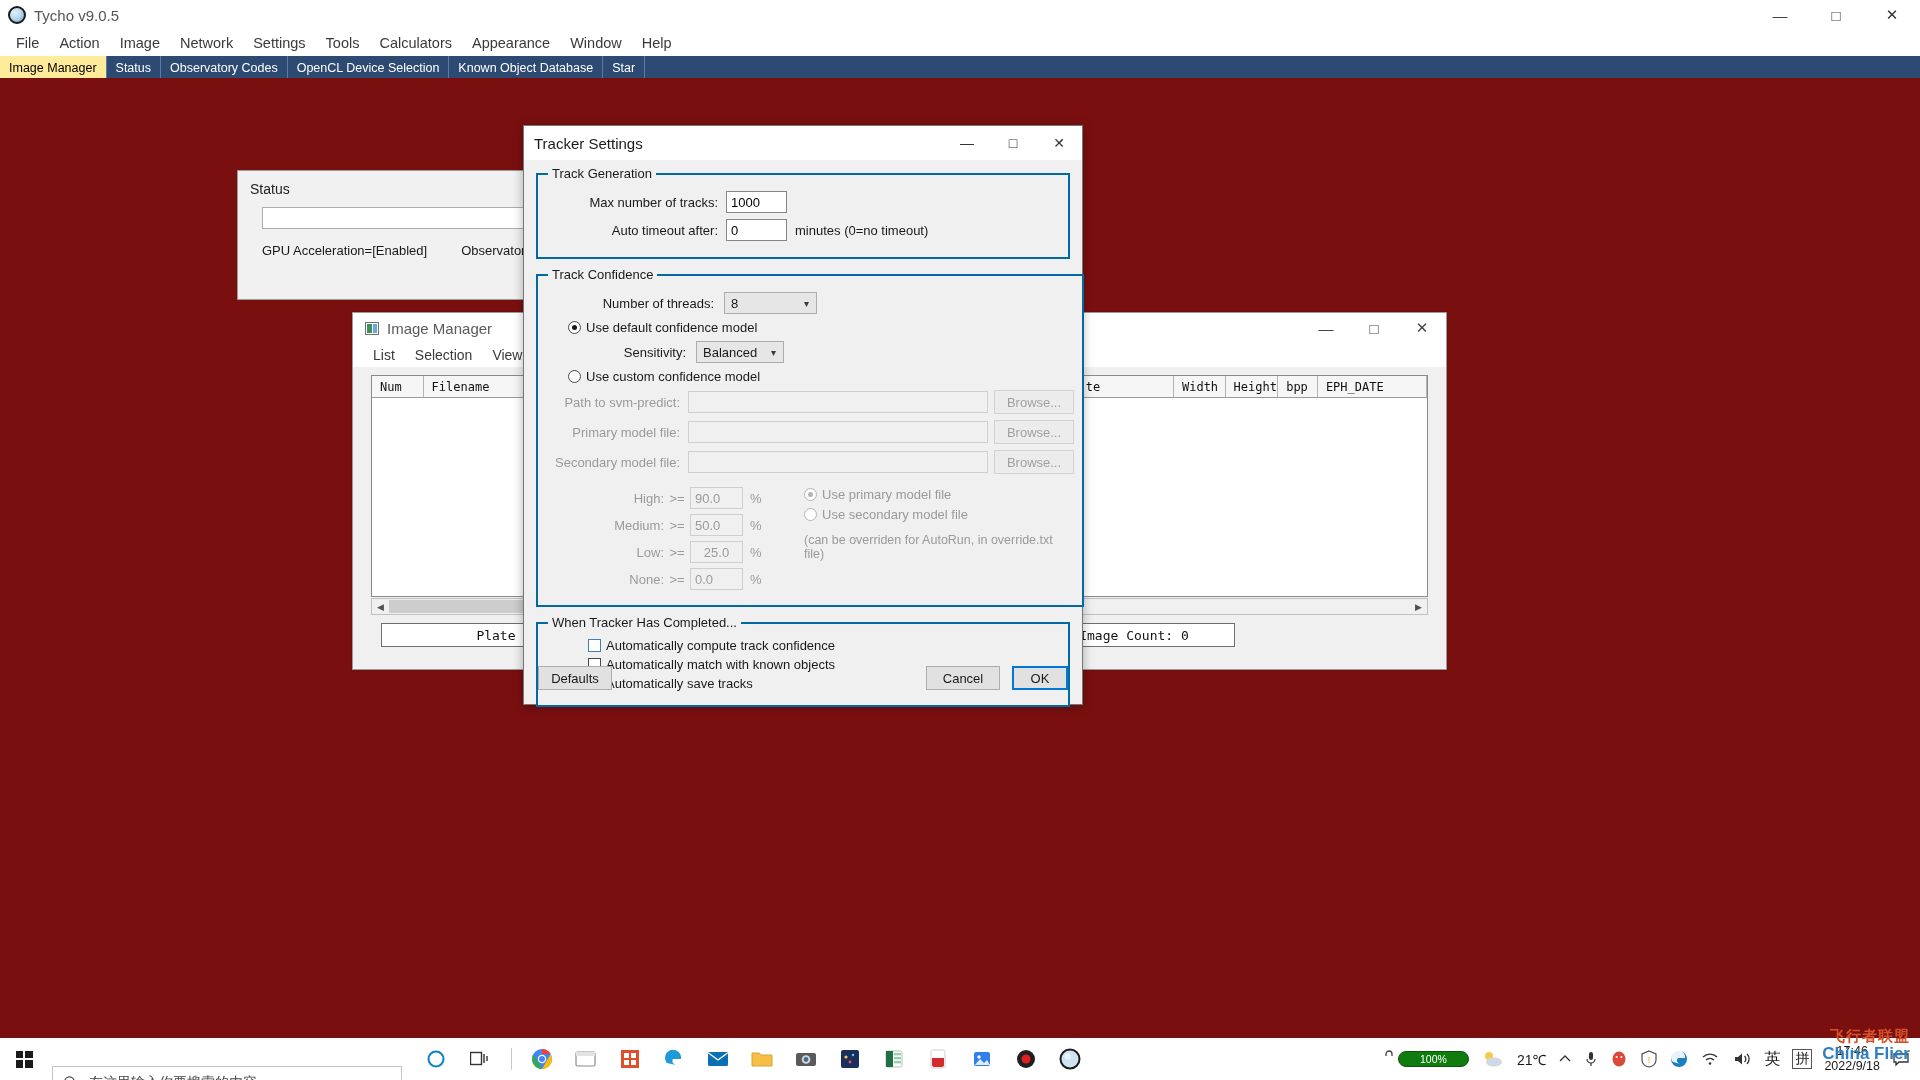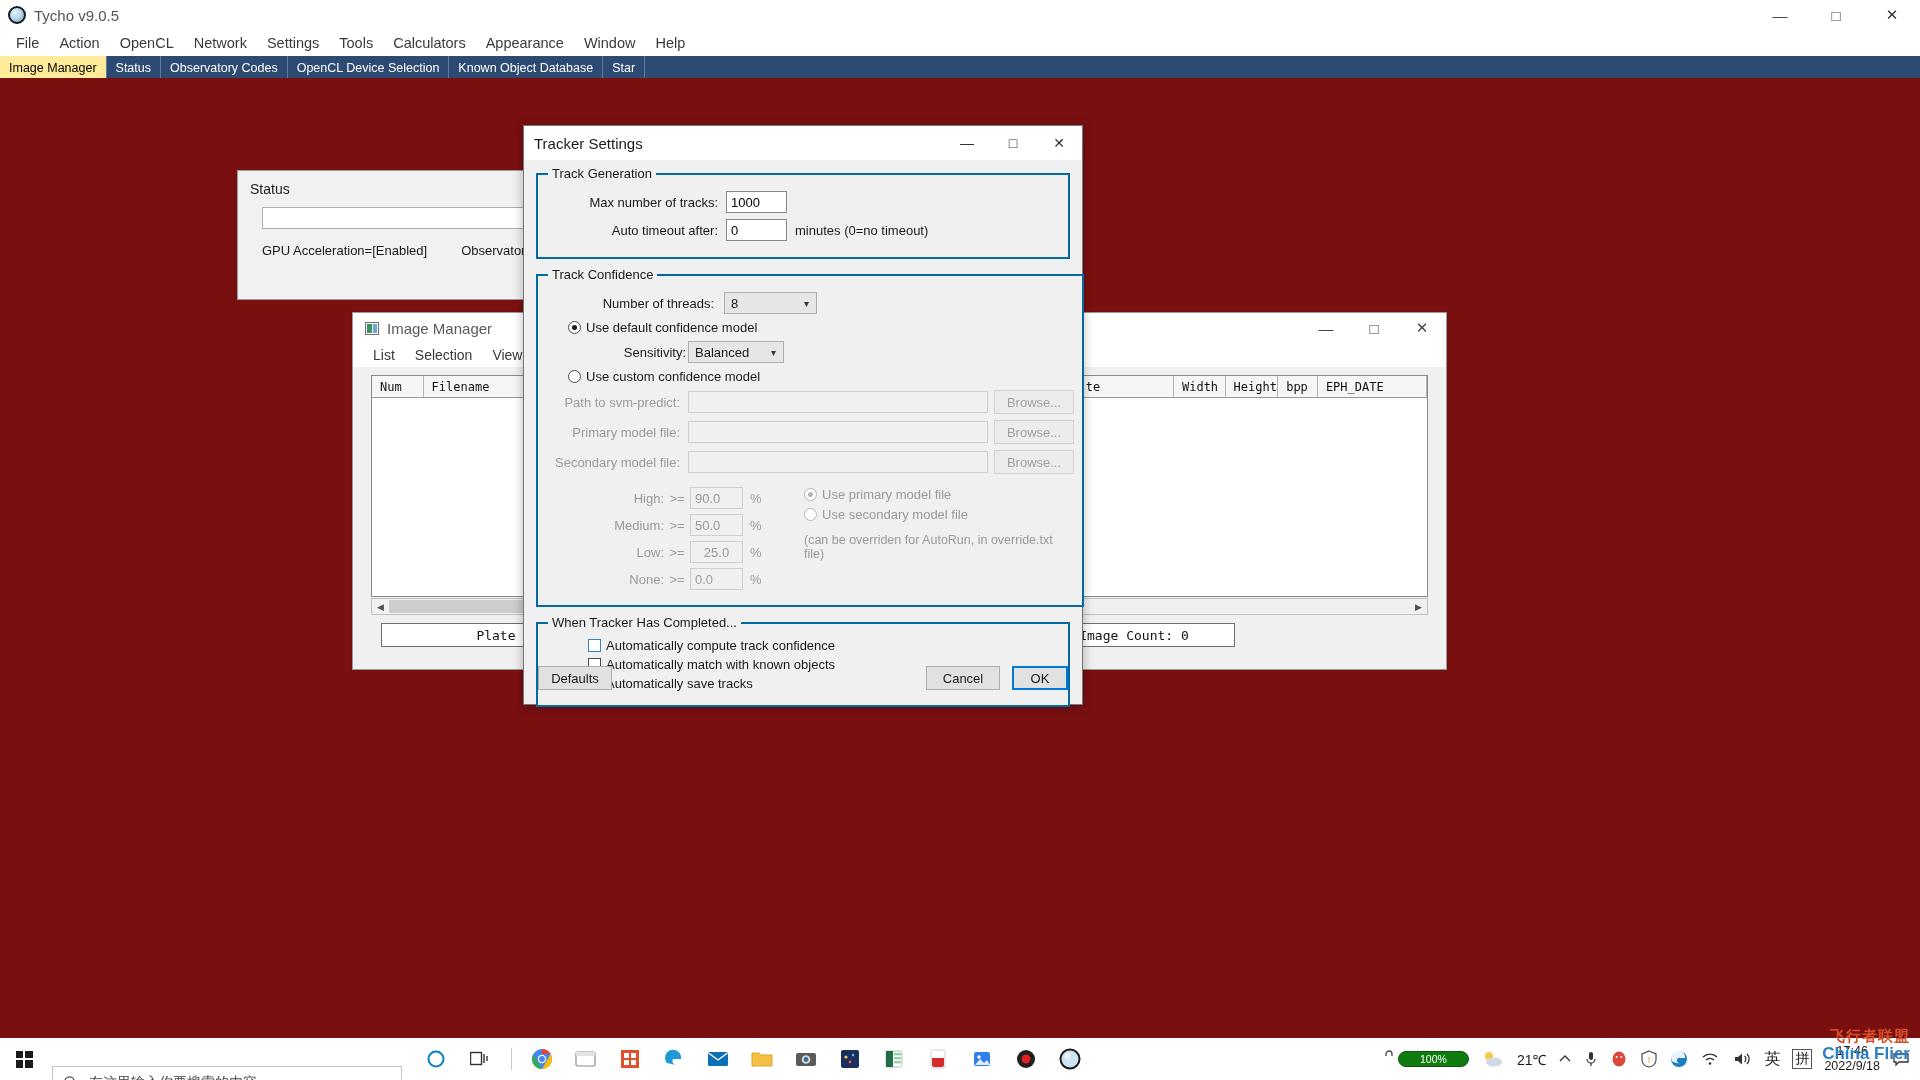--- a/index.html
+++ b/index.html
@@ -286,21 +286,21 @@
     <div id="app-title-text">Tycho v9.0.5</div>
     <div class="spacer"></div>
     <div class="tb-btn">—</div>
     <div class="tb-btn">□</div>
     <div class="tb-btn">✕</div>
   </div>
 
   <div id="app-menubar">
     <div class="menu-item">File</div>
     <div class="menu-item">Action</div>
-    <div class="menu-item">OpenCL</div>
+    <div class="menu-item">Image</div>
     <div class="menu-item">Network</div>
     <div class="menu-item">Settings</div>
     <div class="menu-item">Tools</div>
     <div class="menu-item">Calculators</div>
     <div class="menu-item">Appearance</div>
     <div class="menu-item">Window</div>
     <div class="menu-item">Help</div>
   </div>
 
   <div id="app-tabstrip">
@@ -405,21 +405,21 @@
             </div>
           </div>
 
           <div class="row" style="margin-left:22px">
             <span class="radio checked"></span>
             <span class="opt-label">Use default confidence model</span>
           </div>
 
           <div class="row">
             <div class="lbl right" style="width:140px">Sensitivity:</div>
-            <div class="combo" style="width:96px; margin-left:2px">
+            <div class="combo" style="width:88px; margin-left:10px">
               <span>Balanced</span>
               <span class="chev">▾</span>
             </div>
           </div>
 
           <div class="row" style="margin-left:22px">
             <span class="radio"></span>
             <span class="opt-label">Use custom confidence model</span>
           </div>
 

